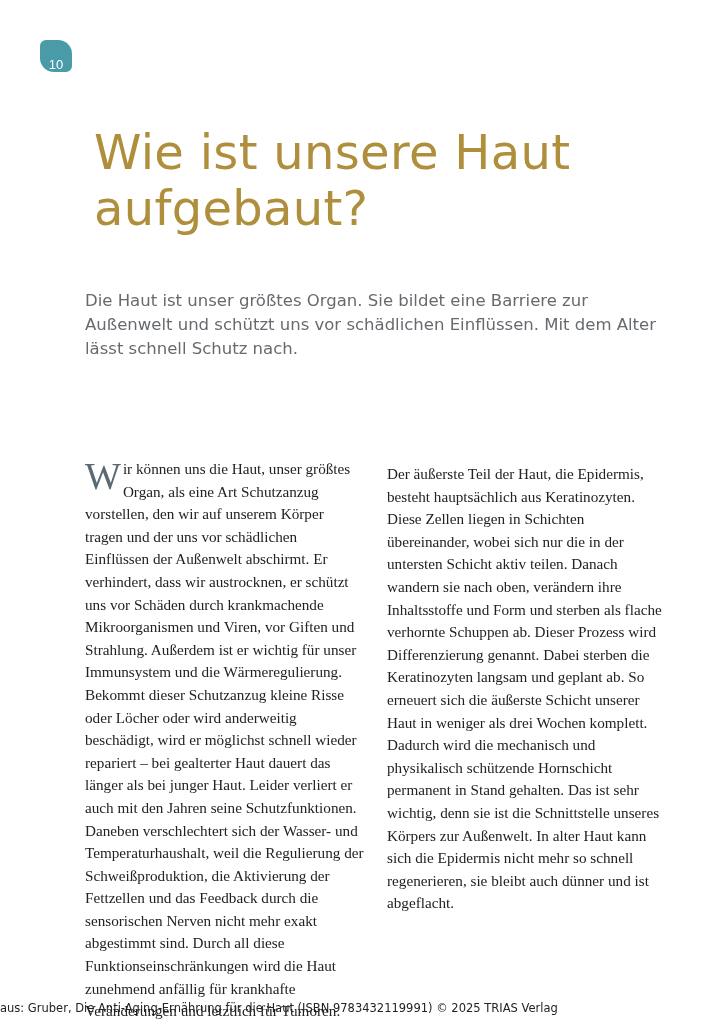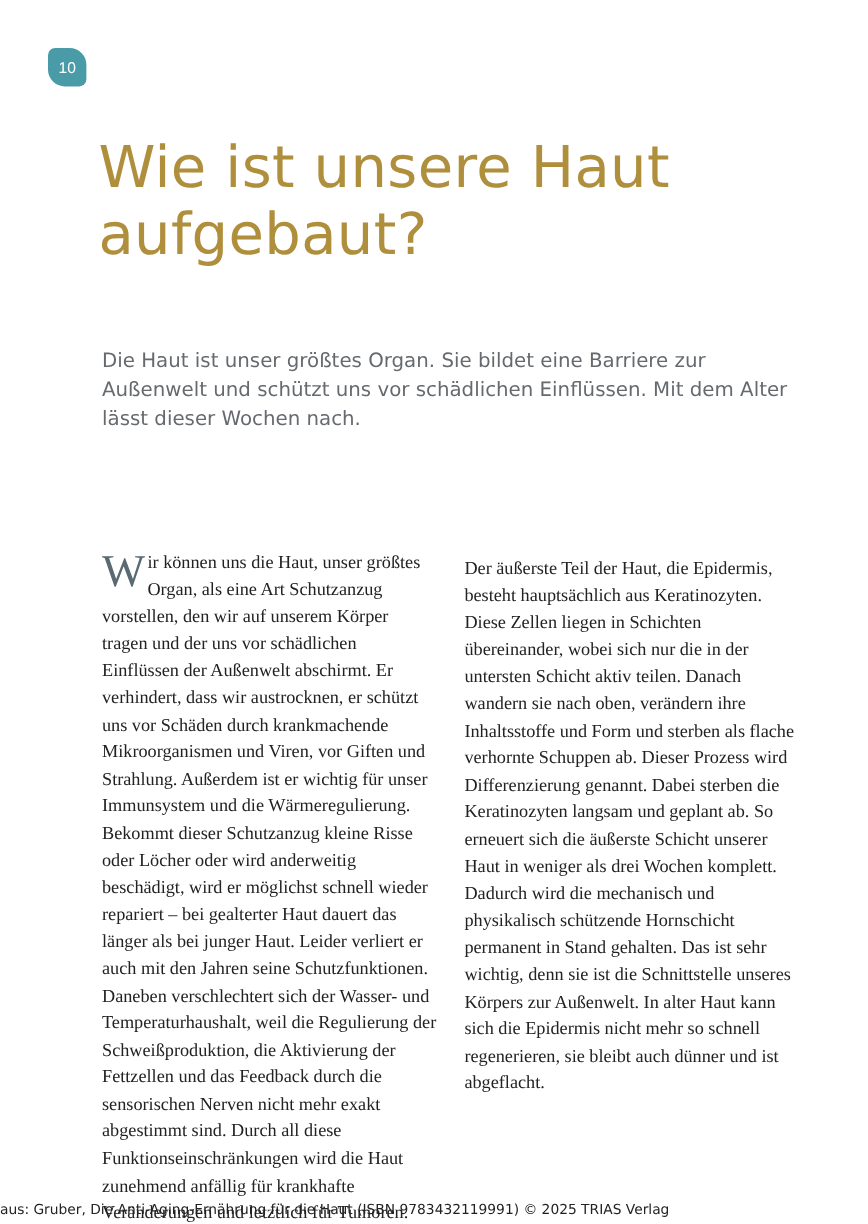--- a/index.html
+++ b/index.html
@@ -1,26 +1,26 @@
 <!DOCTYPE html>
 <html><head>
 <meta charset="utf-8">
 <style>
   html, body { margin: 0; padding: 0; background: #ffffff; }
   body { width: 723px; height: 1020px; position: relative; overflow: hidden; }
   .page-badge {
     position: absolute; left: 40px; top: 40px; width: 32px; height: 32px;
     background: #4a9ba8; border-radius: 6px 14px 6px 14px;
     color: #fff; font-family: "Liberation Sans", sans-serif; font-size: 13px;
-    display: flex; align-items: center; justify-content: center;
+    display: flex; align-items: flex-end; justify-content: center;
   }
   .title {
     position: absolute; left: 82px; top: 112px; width: 560px;
     font-family: "DejaVu Sans", sans-serif; font-size: 48px; line-height: 56px;
-    color: #b08f3c; font-weight: normal; margin: 0; letter-spacing: 0.3px;
+    color: #b08f3c; font-weight: normal; margin: 12px; letter-spacing: 0.3px;
   }
   .lead {
     position: absolute; left: 85px; top: 289px; width: 580px;
     font-family: "DejaVu Sans", sans-serif; font-size: 16.5px; line-height: 24px;
     color: #666a6e; margin: 0;
   }
   .col {
     position: absolute; top: 458px; width: 280px;
     font-family: "Liberation Serif", serif; font-size: 15.2px; line-height: 22.6px;
     color: #222; margin: 0;
@@ -39,21 +39,21 @@
 </style>
 </head>
 <body>
 
 <div class="page-badge">
   <span>10</span>
 </div>
 
 <h1 class="title">Wie ist unsere Haut aufgebaut?</h1>
 
-<p class="lead">Die Haut ist unser größtes Organ. Sie bildet eine Barriere zur Außenwelt und schützt uns vor schädlichen Einflüssen. Mit dem Alter lässt dieser Wochen nach.</p>
+<p class="lead">Die Haut ist unser größtes Organ. Sie bildet eine Barriere zur Außenwelt und schützt uns vor schädlichen Einflüssen. Mit dem Alter lässt schnell Schutz nach.</p>
 
 <div class="col col-left">
   <p><span class="dropcap">W</span><span>ir können uns die Haut, unser größtes Organ, als eine Art Schutzanzug vorstellen, den wir auf unserem Körper tragen und der uns vor schädlichen Einflüssen der Außenwelt abschirmt. Er verhindert, dass wir austrocknen, er schützt uns vor Schäden durch krankmachende Mikroorganismen und Viren, vor Giften und Strahlung. Außerdem ist er wichtig für unser Immunsystem und die Wärmeregulierung. Bekommt dieser Schutzanzug kleine Risse oder Löcher oder wird anderweitig beschädigt, wird er möglichst schnell wieder repariert – bei gealterter Haut dauert das länger als bei junger Haut. Leider verliert er auch mit den Jahren seine Schutzfunktionen. Daneben verschlechtert sich der Wasser- und Temperaturhaushalt, weil die Regulierung der Schweißproduktion, die Aktivierung der Fettzellen und das Feedback durch die sensorischen Nerven nicht mehr exakt abgestimmt sind. Durch all diese Funktionseinschränkungen wird die Haut zunehmend anfällig für krankhafte Veränderungen und letztlich für Tumoren.</span></p>
 </div>
 
 <div class="col col-right">
   <p>Der äußerste Teil der Haut, die Epidermis, besteht hauptsächlich aus Keratinozyten. Diese Zellen liegen in Schichten übereinander, wobei sich nur die in der untersten Schicht aktiv teilen. Danach wandern sie nach oben, verändern ihre Inhaltsstoffe und Form und sterben als flache verhornte Schuppen ab. Dieser Prozess wird Differenzierung genannt. Dabei sterben die Keratinozyten langsam und geplant ab. So erneuert sich die äußerste Schicht unserer Haut in weniger als drei Wochen komplett. Dadurch wird die mechanisch und physikalisch schützende Hornschicht permanent in Stand gehalten. Das ist sehr wichtig, denn sie ist die Schnittstelle unseres Körpers zur Außenwelt. In alter Haut kann sich die Epidermis nicht mehr so schnell regenerieren, sie bleibt auch dünner und ist abgeflacht.</p>
 </div>
 
 <div class="footer">aus: Gruber, Die Anti-Aging-Ernährung für die Haut (ISBN 9783432119991) © 2025 TRIAS Verlag</div>

